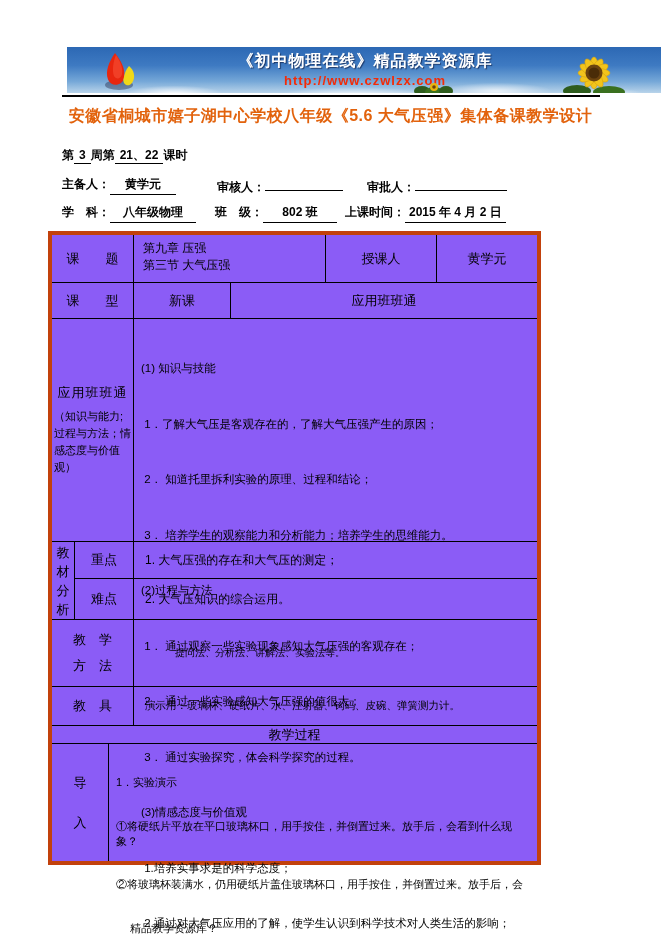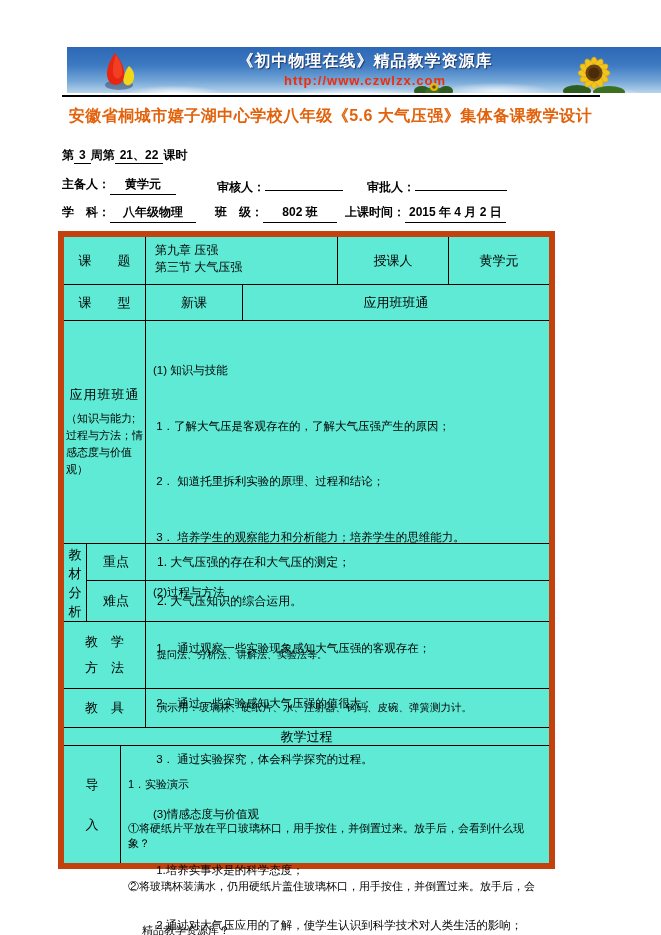--- a/index.html
+++ b/index.html
@@ -28,21 +28,21 @@
   .doc-title{position:absolute;left:0;top:106px;width:661px;text-align:center;
              font-size:16px;font-weight:bold;color:#e2620c;letter-spacing:.5px;}
   .week-line{position:absolute;left:62px;top:147px;font-size:12px;font-weight:bold;}
   .meta-row{position:absolute;left:0;top:0;width:661px;font-size:12px;font-weight:bold;}
   .meta-field{position:absolute;white-space:nowrap;}
   .m-value{display:inline-block;border-bottom:1px solid #000;text-align:center;
            padding:0 4px 1px 4px;min-height:13px;}
   .u{border-bottom:1px solid #000;padding:0 5px 1px 5px;}
 
   
-  .tbl{position:absolute;left:58px;top:231px;width:485px;border:6px solid #c2410c;background:#5eead4;}
+  .tbl{position:absolute;left:48px;top:231px;width:485px;border:4px solid #c2410c;background:#8b5cf6;}
   .tr{display:flex;box-sizing:border-box;border-bottom:1px solid #000;}
   .tr:last-child{border-bottom:none;}
   .td{box-sizing:border-box;border-right:1px solid #000;position:relative;}
   .td:last-child{border-right:none;}
   .center{display:flex;align-items:center;justify-content:center;text-align:center;}
   .vcenter{display:flex;align-items:center;}
   .lblcell{font-size:13px;}
   .w82{width:82px;flex:none;} .w192{width:192px;flex:none;} .w111{width:111px;flex:none;}
   .w97{width:97px;flex:none;} .w95{width:95px;flex:none;} .w23{width:23px;flex:none;}
   .w59{width:59px;flex:none;} .w57{width:57px;flex:none;}
@@ -176,21 +176,21 @@
           <div class="td w59 center lblcell">重点</div>
           <div class="td flex1 vcenter keytext">1. 大气压强的存在和大气压的测定；</div>
         </div>
         <div class="inner-row" style="height:40px;">
           <div class="td w59 center lblcell">难点</div>
           <div class="td flex1 vcenter keytext">2. 大气压知识的综合运用。</div>
         </div>
       </div>
     </div>
 
-    <div class="tr" style="height:67px;">
+    <div class="tr" style="height:67px;gap:30px;">
       <div class="td w82 center">
         <div class="methods-label">
           <div>教　学</div>
           <div>方　法</div>
         </div>
       </div>
       <div class="td flex1 vcenter methods-text">提问法、分析法、讲解法、实验法等。</div>
     </div>
 
     <div class="tr" style="height:39px;">

